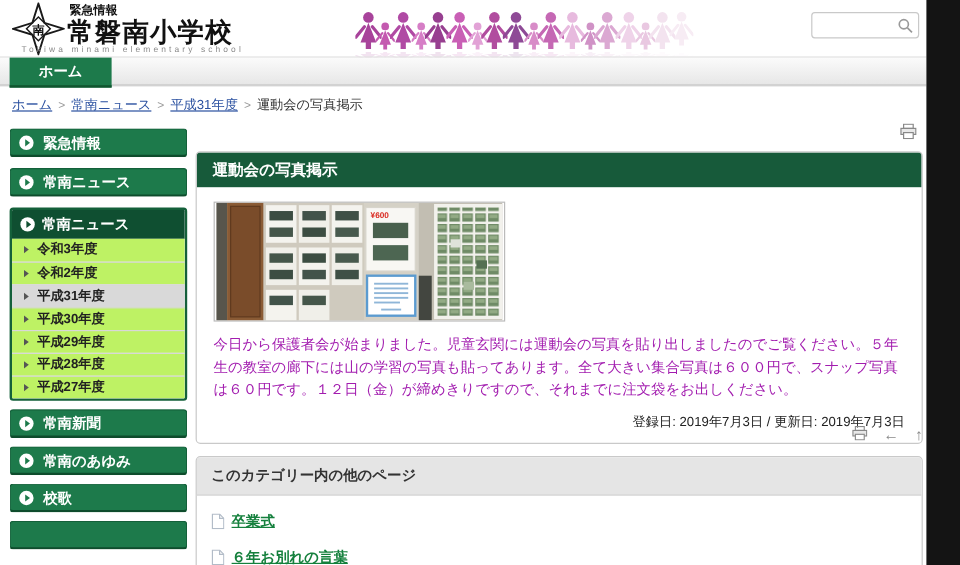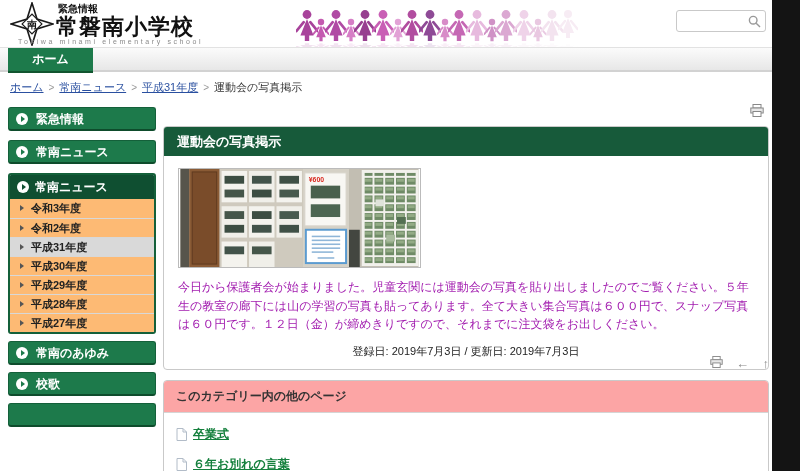--- a/index.html
+++ b/index.html
@@ -37,44 +37,44 @@
               border-bottom:2px solid #0e4c2c; border-radius:3px; color:#fff; font-size:12px; font-weight:bold;
               padding-left:27px; margin-bottom:9px; cursor:pointer; }
   .circle-ico { position:absolute; left:7px; top:5px; width:12px; height:12px; background:#fff; border-radius:50%; }
   .circle-ico:after { content:""; position:absolute; left:4.5px; top:3px; width:0; height:0;
                       border-left:4px solid #1d7a4b; border-top:3px solid transparent; border-bottom:3px solid transparent; }
   .news-group { border:2px solid #14603a; border-radius:3px; margin-bottom:7px; overflow:hidden; background:#fff; }
   .news-head { position:relative; height:24px; line-height:24px; background:#0f4f31; color:#fff; font-size:12px;
                font-weight:bold; padding-left:25px; cursor:pointer; }
   .news-head .circle-ico { top:6px; }
   .news-head .circle-ico:after { border-left-color:#0f4f31; }
-  .year-item { position:relative; height:19px; line-height:18px; background:#fdba74; border-top:1px solid #d8d8d8;
+  .year-item { position:relative; height:19px; line-height:18px; background:#bef264; border-top:1px solid #d8d8d8;
                font-size:11px; font-weight:bold; color:#222; padding-left:21px; cursor:pointer; }
   .year-item:after { content:""; position:absolute; left:10px; top:6px; width:0; height:0;
                      border-left:4px solid #555; border-top:3px solid transparent; border-bottom:3px solid transparent; }
   .year-item.active { background:#d9d9d9; }
   .sidebar .gap7 { margin-bottom:7px; }
 
   
   .print-top { position:absolute; top:103px; left:750px; cursor:pointer; }
   .content-card { position:absolute; top:126px; left:163px; width:606px; background:#fff;
                   border:1px solid #c9c9c9; border-radius:4px; overflow:hidden; }
   .content-title { height:29px; line-height:29px; background:#175a3a; color:#fff; font-size:13px;
                    font-weight:bold; padding-left:13px; }
   .content-body { padding:12px 14px 8px 14px; }
   .photo { display:block; border:1px solid #bbb; }
   .article-text { margin-top:10px; font-size:12px; line-height:1.55; color:#a21caf; }
-  .meta-line { margin-top:10px; text-align:center; font-size:11px; color:#222; padding-bottom:2px; }
+  .meta-line { margin-top:10px; text-align:right; font-size:11px; color:#222; padding-bottom:2px; }
   .icons-row { position:absolute; top:354px; left:163px; width:606px; text-align:right; color:#7a7a7a; }
   .icons-row span { display:inline-block; margin-left:9px; cursor:pointer; font-size:13px; color:#8a8a8a; }
 
   
   .category-card { position:absolute; top:380px; left:163px; width:606px; background:#fff;
                    border:1px solid #c9c9c9; border-radius:4px; overflow:hidden; }
-  .category-head { background:#fca5a5; border-bottom:1px solid #d5d5d5; font-size:12px; font-weight:bold;
+  .category-head { background:#e5e5e5; border-bottom:1px solid #d5d5d5; font-size:12px; font-weight:bold;
                    color:#333; padding:7px 12px; }
   .category-list { padding:6px 12px 12px 12px; }
   .category-item { display:flex; align-items:center; padding:7px 0 6px 0; }
   .category-item svg { margin-right:6px; }
   .category-item a { font-size:12px; color:#15803d; text-decoration:underline; cursor:pointer; font-weight:bold; }
 </style>
 </head>
 <body>
 
 <div class="page">
@@ -158,20 +158,24 @@
       </div>
       <div class="year-item" style="border-top:0;">令和3年度</div>
       <div class="year-item">令和2年度</div>
       <div class="year-item active">平成31年度</div>
       <div class="year-item">平成30年度</div>
       <div class="year-item">平成29年度</div>
       <div class="year-item">平成28年度</div>
       <div class="year-item">平成27年度</div>
     </div>
 
+    <div class="side-btn gap7" style="margin-bottom:7px;">
+      <span class="circle-ico"></span>
+      <span>常南新聞</span>
+    </div>
     <div class="side-btn" style="margin-bottom:7px;">
       <span class="circle-ico"></span>
       <span>常南のあゆみ</span>
     </div>
     <div class="side-btn" style="margin-bottom:7px;">
       <span class="circle-ico"></span>
       <span>校歌</span>
     </div>
     <div class="side-btn"></div>
   </div>

